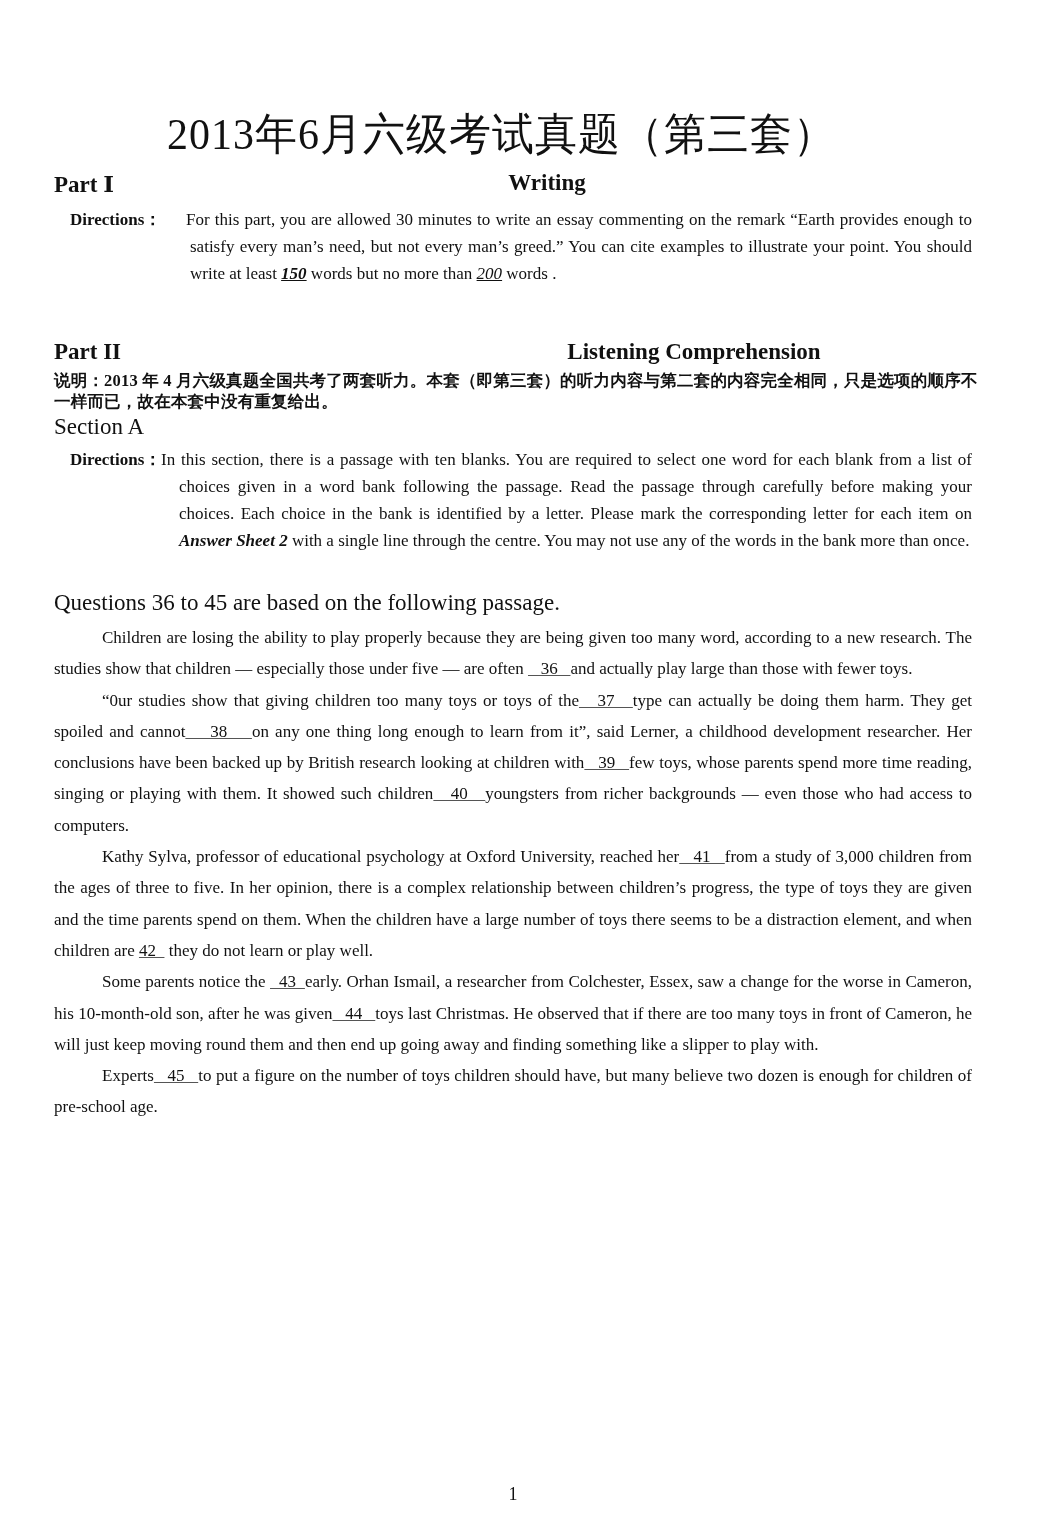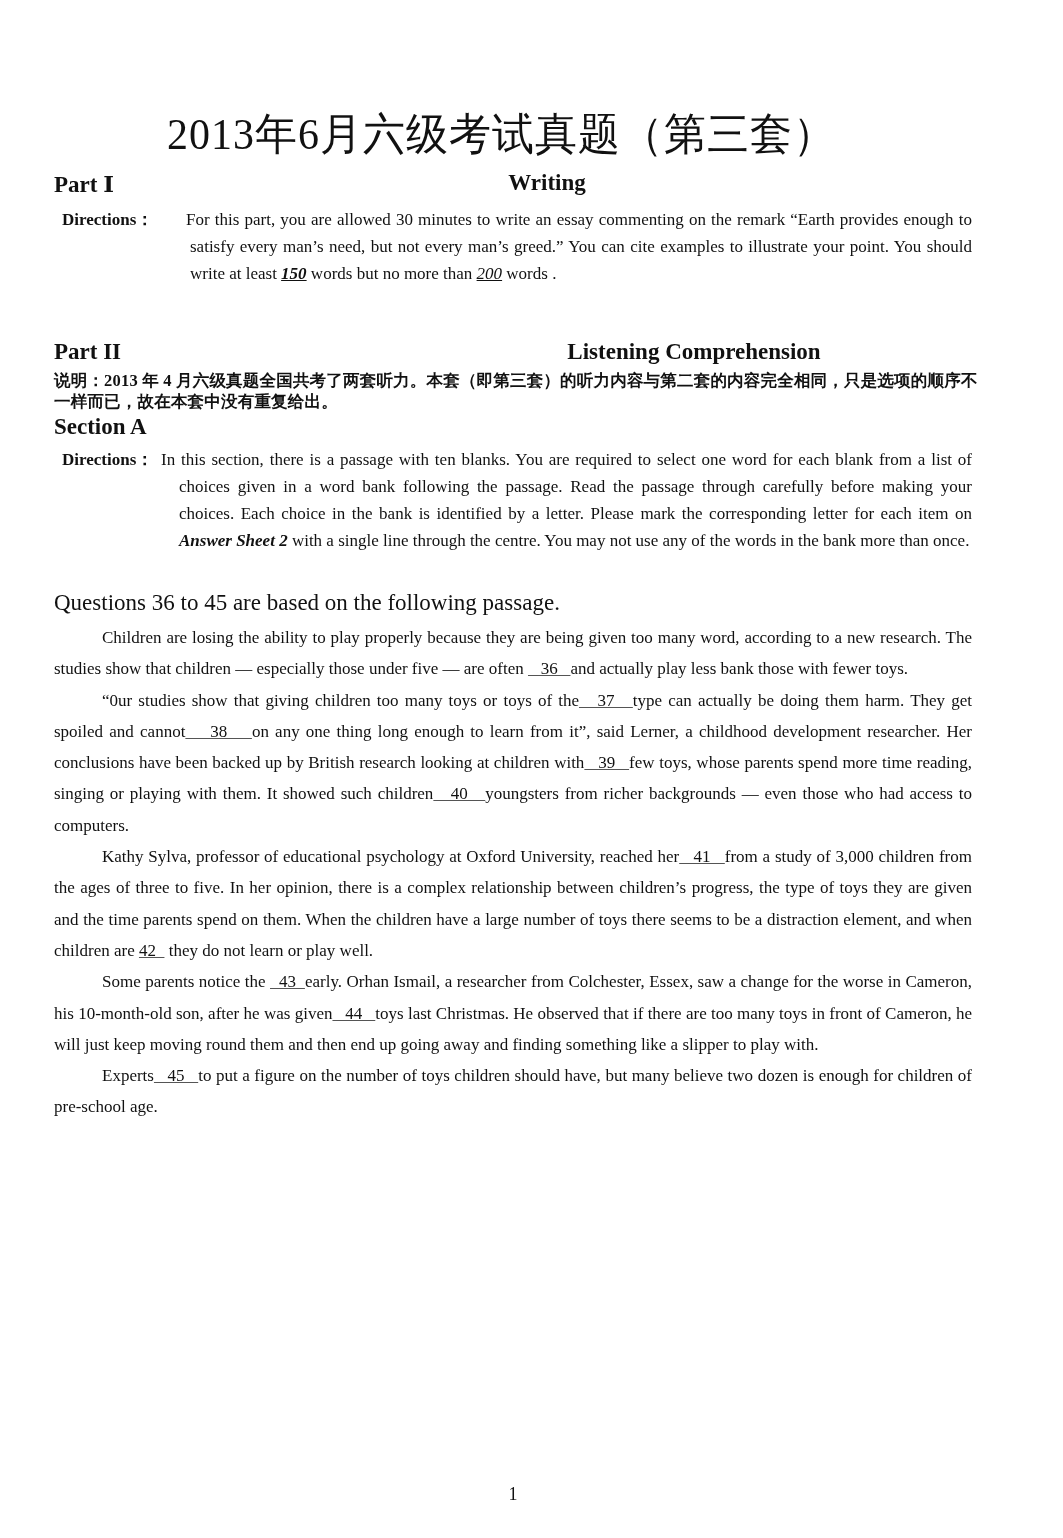--- a/index.html
+++ b/index.html
@@ -9,24 +9,24 @@
   }
   .title {
     position: absolute; left: 0; top: 106px; width: 1003px; text-align: center;
     font-size: 42px; letter-spacing: 1px; font-family: "Liberation Serif", serif;
     transform: scaleY(1.05);
   }
   .part-row { position: absolute; left: 54px; width: 918px; font-weight: bold; font-size: 23px; }
   .part-row .left { position: absolute; left: 0; top: 0; }
   .part-row .center { position: absolute; left: 0; width: 986px; text-align: center; top: 0; }
   .dirs { position: absolute; left: 54px; width: 918px; font-size: 17px; line-height: 27px; }
-  .dirs .lbl { position: absolute; left: 8px; top: 0; font-weight: bold; }
+  .dirs .lbl { position: absolute; left: 16px; top: 0; font-weight: bold; }
   .dirs .txt { text-align: justify; }
   .note { position: absolute; left: 54px; top: 370px; width: 930px; font-size: 16.5px; line-height: 21px; font-weight: bold; letter-spacing: 0.2px; }
-  .section-a { position: absolute; left: 54px; top: 414px; font-weight: bold; font-size: 23px; text-align: right; }
+  .section-a { position: absolute; left: 54px; top: 414px; font-weight: normal; font-size: 23px; text-align: right; }
   .qline { position: absolute; left: 54px; top: 590px; font-size: 23px; }
   .passage { position: absolute; left: 54px; top: 622px; width: 918px; font-size: 17px; line-height: 31.3px; text-align: justify; }
   .passage p { margin: 0; text-indent: 48px; }
   .blank { text-decoration: underline; text-decoration-color: #555; white-space: pre; }
   u.ub { font-weight: bold; font-style: italic; text-decoration: underline; }
   u.ui { font-style: italic; }
   .pagenum { position: absolute; left: 0; width: 1026px; top: 1484px; text-align: center; font-size: 18px; }
 </style>
 </head>
 <body>
@@ -53,20 +53,20 @@
 <div class="section-a">Section A</div>
 
 <div class="dirs" style="top:446px;">
   <span class="lbl">Directions：</span>
   <div class="txt" style="padding-left:125px; text-indent:-18px;"><span>In this section, there is a passage with ten blanks. You are required to select one word for each blank from a list of choices given in a word bank following the passage. Read the passage through carefully before making your choices. Each choice in the bank is identified by a letter. Please mark the corresponding letter for each item on </span><b><i>Answer Sheet 2</i></b><span> with a single line through the centre. You may not use any of the words in the bank more than once.</span></div>
 </div>
 
 <div class="qline">Questions 36 to 45 are based on the following passage.</div>
 
 <div class="passage">
-  <p><span>Children are losing the ability to play properly because they are being given too many word, according to a new research. The studies show that children — especially those under five — are often </span><span class="blank">   36   </span><span>and actually play less bank those with fewer toys.</span></p>
+  <p><span>Children are losing the ability to play properly because they are being given too many word, according to a new research. The studies show that children — especially those under five — are often </span><span class="blank">   36   </span><span>and actually play large than those with fewer toys.</span></p>
   <p><span>“0ur studies show that giving children too many toys or toys of the</span><span class="blank">   37   </span><span>type can actually be doing them harm. They get spoiled and cannot</span><span class="blank">    38    </span><span>on any one thing long enough to learn from it”, said Lerner, a childhood development researcher. Her conclusions have been backed up by British research looking at children with</span><span class="blank">   39   </span><span>few toys, whose parents spend more time reading, singing or playing with them. It showed such children</span><span class="blank">   40   </span><span>youngsters from richer backgrounds — even those who had access to computers.</span></p>
   <p><span>Kathy Sylva, professor of educational psychology at Oxford University, reached her</span><span class="blank">   41   </span><span>from a study of 3,000 children from the ages of three to five. In her opinion, there is a complex relationship between children’s progress, the type of toys they are given and the time parents spend on them. When the children have a large number of toys there seems to be a distraction element, and when children are </span><span class="blank">42  </span><span> they do not learn or play well.</span></p>
   <p><span>Some parents notice the </span><span class="blank">  43  </span><span>early. Orhan Ismail, a researcher from Colchester, Essex, saw a change for the worse in Cameron, his 10-month-old son, after he was given</span><span class="blank">   44   </span><span>toys last Christmas. He observed that if there are too many toys in front of Cameron, he will just keep moving round them and then end up going away and finding something like a slipper to play with.</span></p>
   <p><span>Experts</span><span class="blank">   45   </span><span>to put a figure on the number of toys children should have, but many believe two dozen is enough for children of pre-school age.</span></p>
 </div>
 
 <div class="pagenum">1</div>
 
 </body></html>

